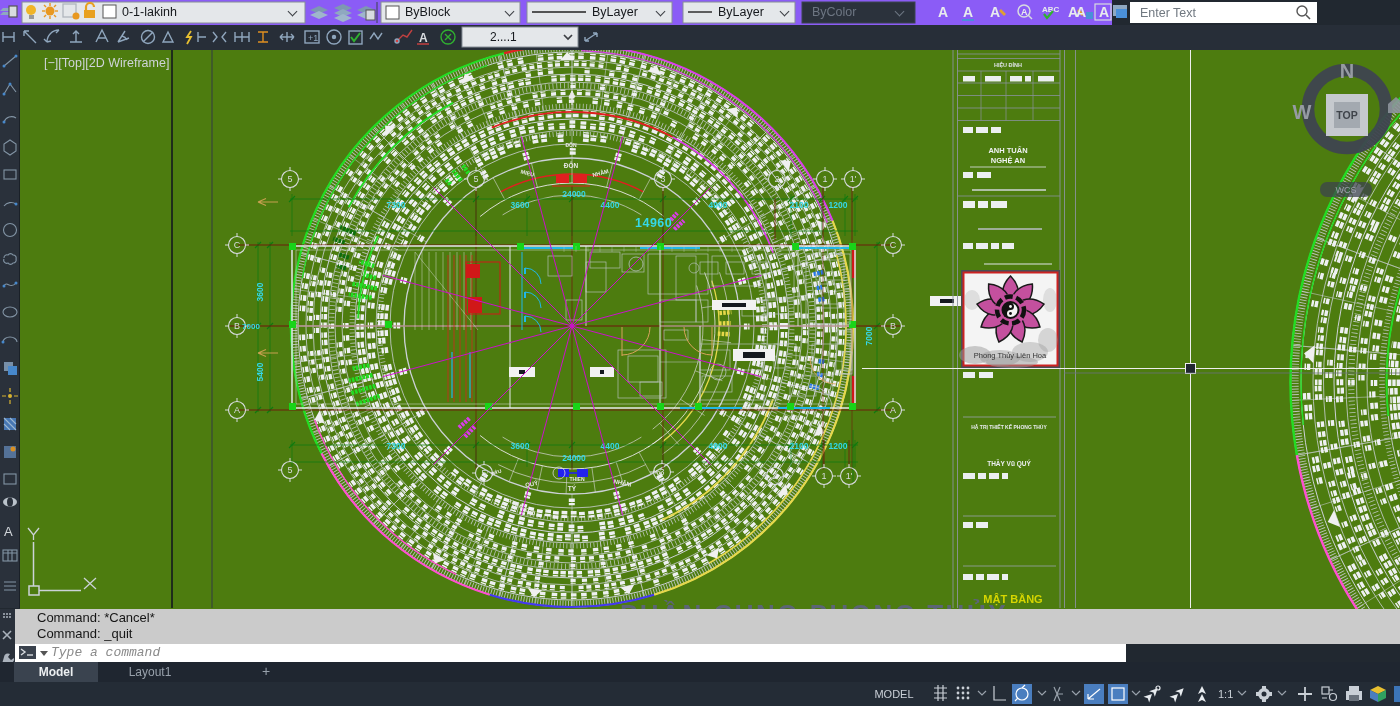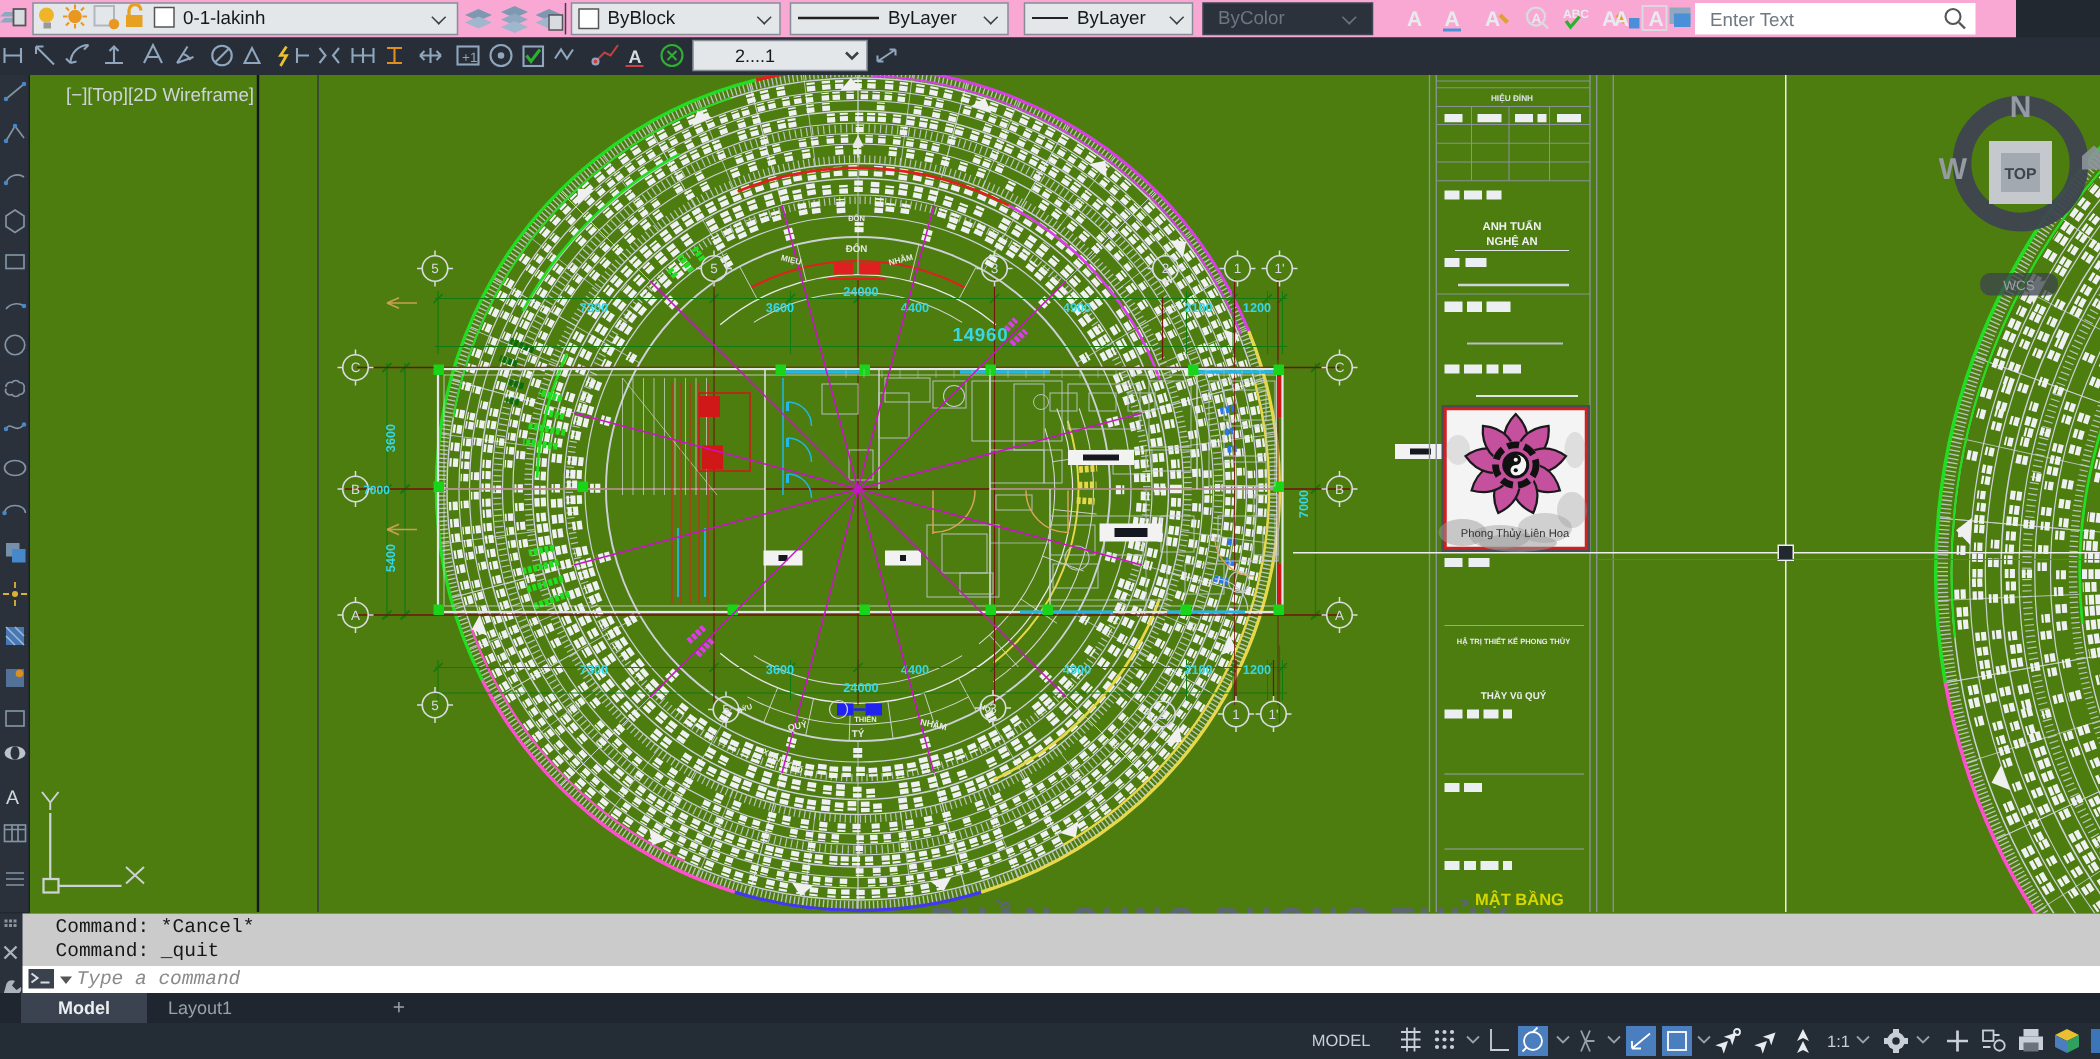--- a/index.html
+++ b/index.html
@@ -1,25 +1,25 @@
 <!DOCTYPE html>
 <html><head><meta charset="utf-8"><style>
 * { margin:0; padding:0; box-sizing:border-box; }
 body { width:1400px; height:706px; overflow:hidden; background:#212830;
   font-family:"Liberation Sans",sans-serif; position:relative; }
-.row1 { position:absolute; left:0; top:0; width:1344px; height:25px; background:#f9a8d4; }
+.row1 { position:absolute; left:0; top:0; width:1112px; height:25px; background:#8b5cf6; }
 .row2 { position:absolute; left:0; top:25px; width:1400px; height:25px; background:#272e38; }
 .leftbar { position:absolute; left:0; top:50px; width:20px; height:558px; background:#2a313b; border-right:1px solid #1a2028; }
 .canvas { position:absolute; left:20px; top:50px; width:1380px; height:559px; background:#4d7c0f; overflow:hidden; }
 .chev { position:absolute; top:8px; width:7px; height:7px; border-right:1.7px solid #3c3f44;
   border-bottom:1.7px solid #3c3f44; transform:rotate(45deg); }
 .vplabel { position:absolute; left:24px; top:6px; color:#cfd4d9; font-size:12.5px; }
 .cmdhist { position:absolute; left:15px; top:609px; width:1385px; height:35px; background:#cbcbcb;
-  font-family:Liberation Mono, monospace; font-size:13px; color:#161616; padding:1px 0 0 22px; line-height:16px; }
-.cmdline { position:absolute; left:15px; top:644px; width:1385px; height:18px; background:#ffffff; }
+  font-family:Liberation Sans, sans-serif; font-size:13px; color:#161616; padding:1px 0 0 22px; line-height:16px; }
+.cmdline { position:absolute; left:15px; top:644px; width:1111px; height:18px; background:#ffffff; }
 .cmdline .ph { position:absolute; left:36px; top:1px; font-family:"Liberation Mono",monospace; font-style:italic;
   font-size:13px; color:#8a8a8a; }
 .tabs { position:absolute; left:0; top:662px; width:1400px; height:20px; background:#1f2630; }
 .statusbar { position:absolute; left:0; top:682px; width:1400px; height:24px; background:#242c36; }
 .sb { position:absolute; top:2px; height:20px; color:#c9cfd6; font-size:12px; line-height:20px; text-align:center; }
 </style></head><body>
 
 <div class="row1">
   <svg width="1400" height="25" style="position:absolute;left:0;top:0">
     <g stroke="#9fb6cc" fill="none" stroke-width="1.2">
@@ -875,21 +875,21 @@
     <path d="M12 11 h6" stroke="#d8dce0" stroke-width="1.4"></path>
     <path d="M25 7 l4 5 l4 -5 z" fill="#555"></path>
   </svg>
   <div class="ph">Type a command</div>
 </div>
 
 <div class="tabs">
   <div style="position:absolute;left:14px;top:0;width:84px;height:20px;background:#3a434f;color:#eceff1;
     font-size:12px;font-weight:bold;text-align:center;line-height:20px">Model</div>
   <div style="position:absolute;left:112px;top:0;width:76px;height:20px;color:#98a1ab;
-    font-size:12px;text-align:left;line-height:20px">Layout1</div>
+    font-size:12px;text-align:center;line-height:20px">Layout1</div>
   <div style="position:absolute;left:256px;top:0;width:20px;height:20px;color:#98a1ab;
     font-size:14px;text-align:center;line-height:19px">+</div>
 </div>
 
 <div class="statusbar">
   <div class="sb" style="left:866px;width:56px;font-size:11px">MODEL</div>
   <svg width="470" height="24" style="position:absolute;left:930px;top:0">
     <g stroke="#c9cfd6" stroke-width="1.2" fill="none">
       <path d="M4 6 h13 M4 11 h13 M4 16 h13 M8 3 v16 M13 3 v16"></path>
       <g fill="#c9cfd6" stroke="none">

